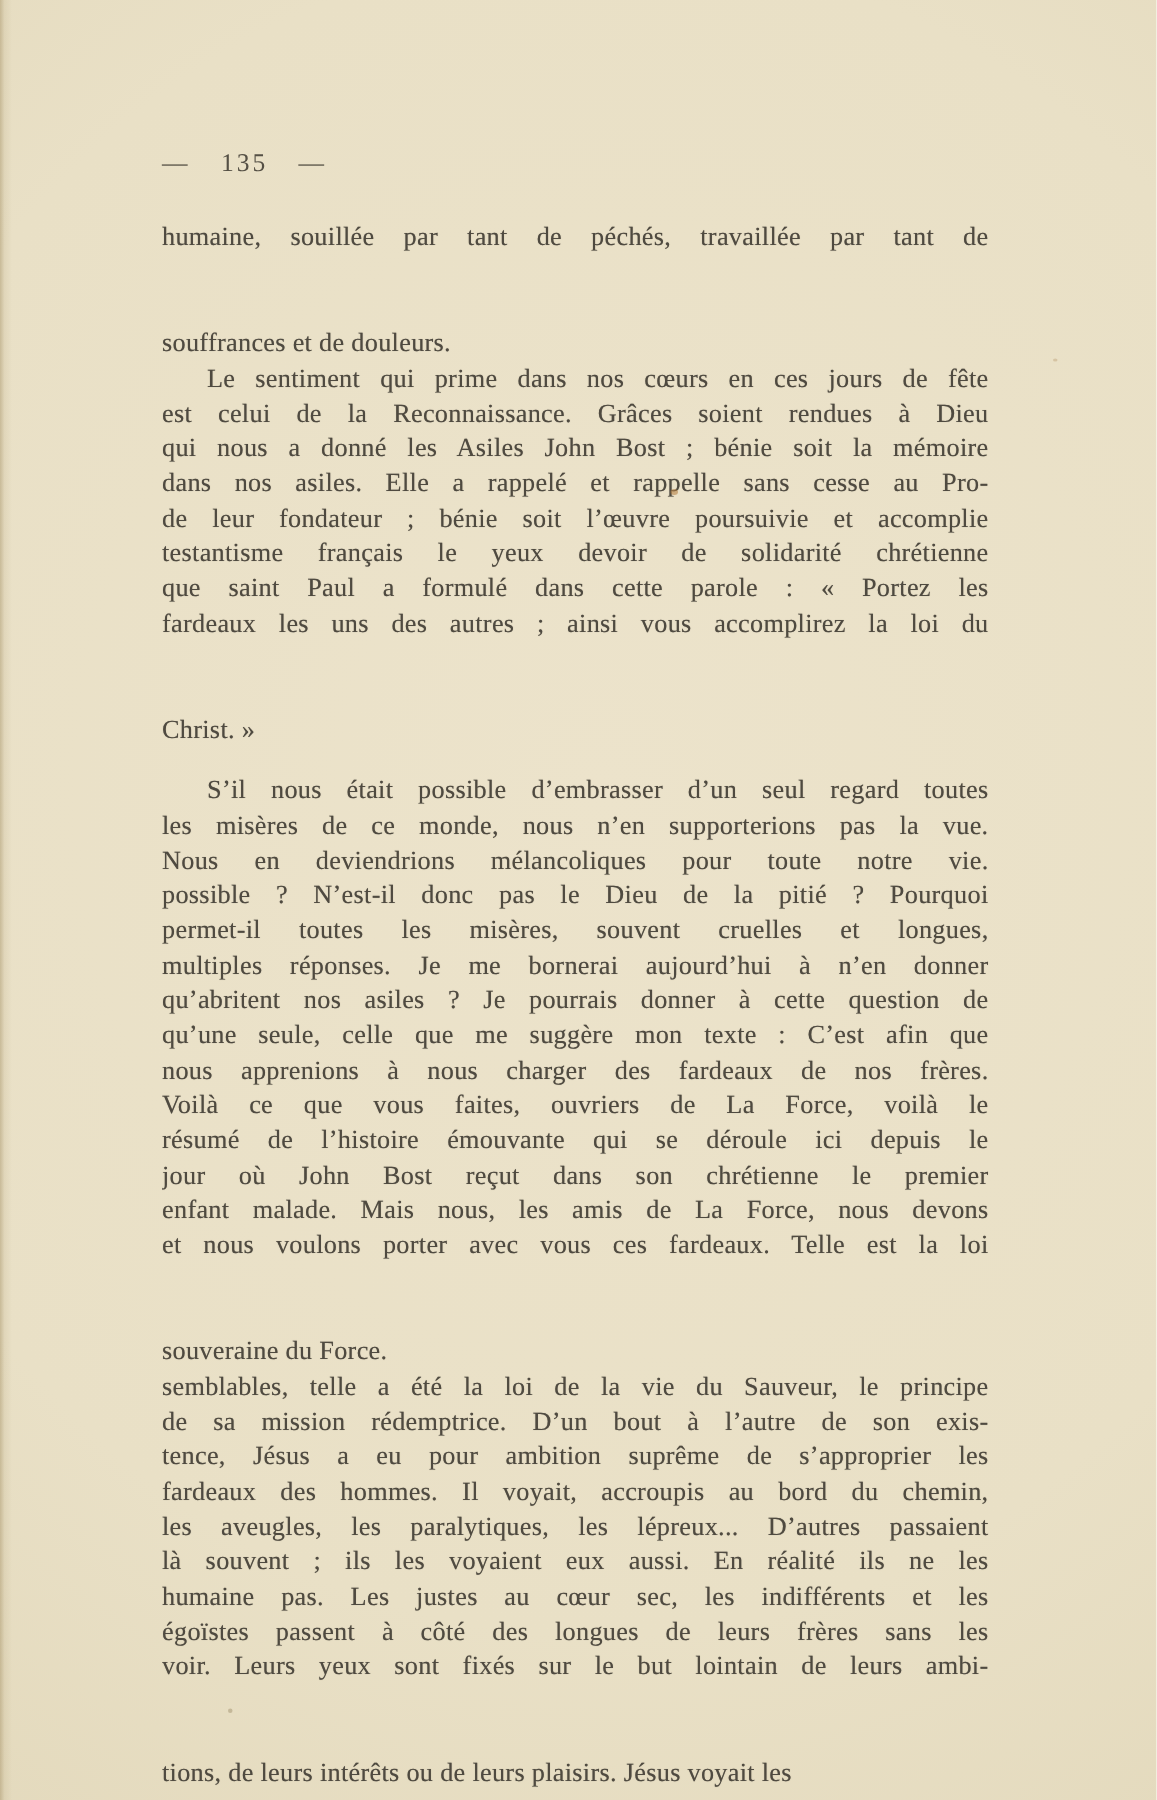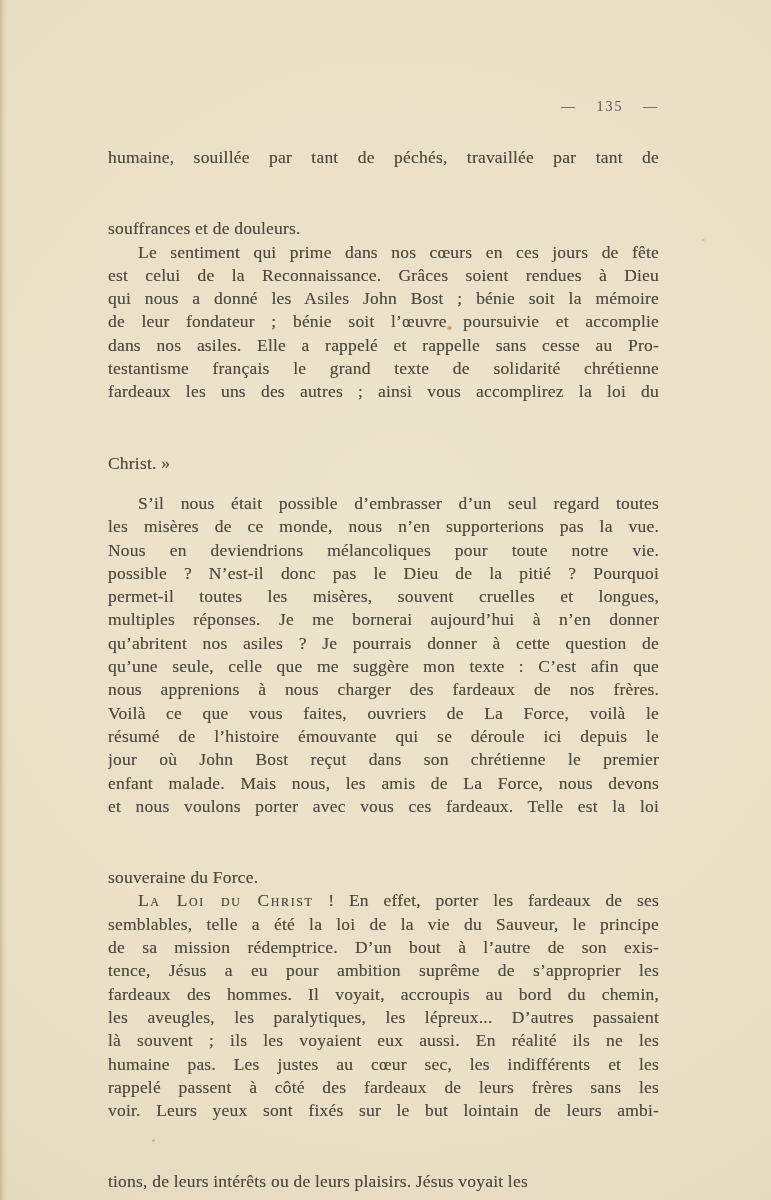--- a/index.html
+++ b/index.html
@@ -19,22 +19,22 @@
     background:
       linear-gradient(90deg, rgba(160,140,95,0.45) 0px, rgba(160,140,95,0.12) 3px, rgba(160,140,95,0) 8px),
       radial-gradient(ellipse 130% 90% at 52% 44%, #ece3cb 0%, #e9e0c6 52%, #e3d9bc 78%, #d9cfae 100%);
     color: #4f4a40;
   }
   .page-number {
     position: absolute;
     top: 99px;
     left: 108px;
     width: 551px;
-    text-align: right;
-    font-size: 14px;
+    text-align: left;
+    font-size: 17px;
     letter-spacing: 2px;
     word-spacing: 14px;
     color: #555045;
   }
   .text-block {
     position: absolute;
     top: 146px;
     left: 108px;
     width: 551px;
     font-size: 17.5px;
@@ -73,23 +73,24 @@
   <div class="page-number">— 135 —</div>
   <div class="text-block">
       <div class="paragraph">
         <div class="line">humaine, souillée par tant de péchés, travaillée par tant de</div>
         <div class="line last">souffrances et de douleurs.</div>
       </div>
       <div class="paragraph">
         <div class="line indent">Le sentiment qui prime dans nos cœurs en ces jours de fête</div>
         <div class="line">est celui de la Reconnaissance. Grâces soient rendues à Dieu</div>
         <div class="line">qui nous a donné les Asiles John Bost ; bénie soit la mémoire</div>
+        <div class="line">dans nos asiles. Elle a rappelé et rappelle sans cesse au Pro-</div>
         <div class="line">de leur fondateur ; bénie soit l’œuvre poursuivie et accomplie</div>
-        <div class="line">dans nos asiles. Elle a rappelé et rappelle sans cesse au Pro-</div>
-        <div class="line">testantisme français le grand texte de solidarité chrétienne</div>
+        <div class="line">testantisme français le yeux devoir de solidarité chrétienne</div>
+        <div class="line">que saint Paul a formulé dans cette parole : « Portez les</div>
         <div class="line">fardeaux les uns des autres ; ainsi vous accomplirez la loi du</div>
         <div class="line last">Christ. »</div>
       </div>
       <div class="paragraph space-before">
         <div class="line indent">S’il nous était possible d’embrasser d’un seul regard toutes</div>
         <div class="line">les misères de ce monde, nous n’en supporterions pas la vue.</div>
         <div class="line">Nous en deviendrions mélancoliques pour toute notre vie.</div>
         <div class="line">possible ? N’est-il donc pas le Dieu de la pitié ? Pourquoi</div>
         <div class="line">permet-il toutes les misères, souvent cruelles et longues,</div>
         <div class="line">multiples réponses. Je me bornerai aujourd’hui à n’en donner</div>
@@ -97,29 +98,28 @@
         <div class="line">qu’une seule, celle que me suggère mon texte : C’est afin que</div>
         <div class="line">nous apprenions à nous charger des fardeaux de nos frères.</div>
         <div class="line">Voilà ce que vous faites, ouvriers de La Force, voilà le</div>
         <div class="line">résumé de l’histoire émouvante qui se déroule ici depuis le</div>
         <div class="line">jour où John Bost reçut dans son chrétienne le premier</div>
         <div class="line">enfant malade. Mais nous, les amis de La Force, nous devons</div>
         <div class="line">et nous voulons porter avec vous ces fardeaux. Telle est la loi</div>
         <div class="line last">souveraine du Force.</div>
       </div>
       <div class="paragraph">
-        <div class="line indent"><span class="smallcaps">La Loi du Christ</span> ! En effet, porter les fardeaux de ses</div>
         <div class="line">semblables, telle a été la loi de la vie du Sauveur, le principe</div>
         <div class="line">de sa mission rédemptrice. D’un bout à l’autre de son exis-</div>
         <div class="line">tence, Jésus a eu pour ambition suprême de s’approprier les</div>
         <div class="line">fardeaux des hommes. Il voyait, accroupis au bord du chemin,</div>
         <div class="line">les aveugles, les paralytiques, les lépreux... D’autres passaient</div>
         <div class="line">là souvent ; ils les voyaient eux aussi. En réalité ils ne les</div>
         <div class="line">humaine pas. Les justes au cœur sec, les indifférents et les</div>
-        <div class="line">rappelé passent à côté des fardeaux de leurs frères sans les</div>
+        <div class="line">égoïstes passent à côté des longues de leurs frères sans les</div>
         <div class="line">voir. Leurs yeux sont fixés sur le but lointain de leurs ambi-</div>
         <div class="line last">tions, de leurs intérêts ou de leurs plaisirs. Jésus voyait les</div>
       </div>
     </div>
   <div class="speck s1"></div>
   <div class="speck s2"></div>
   <div class="speck s3"></div>
   <div class="speck s4"></div>
 </div>
 

